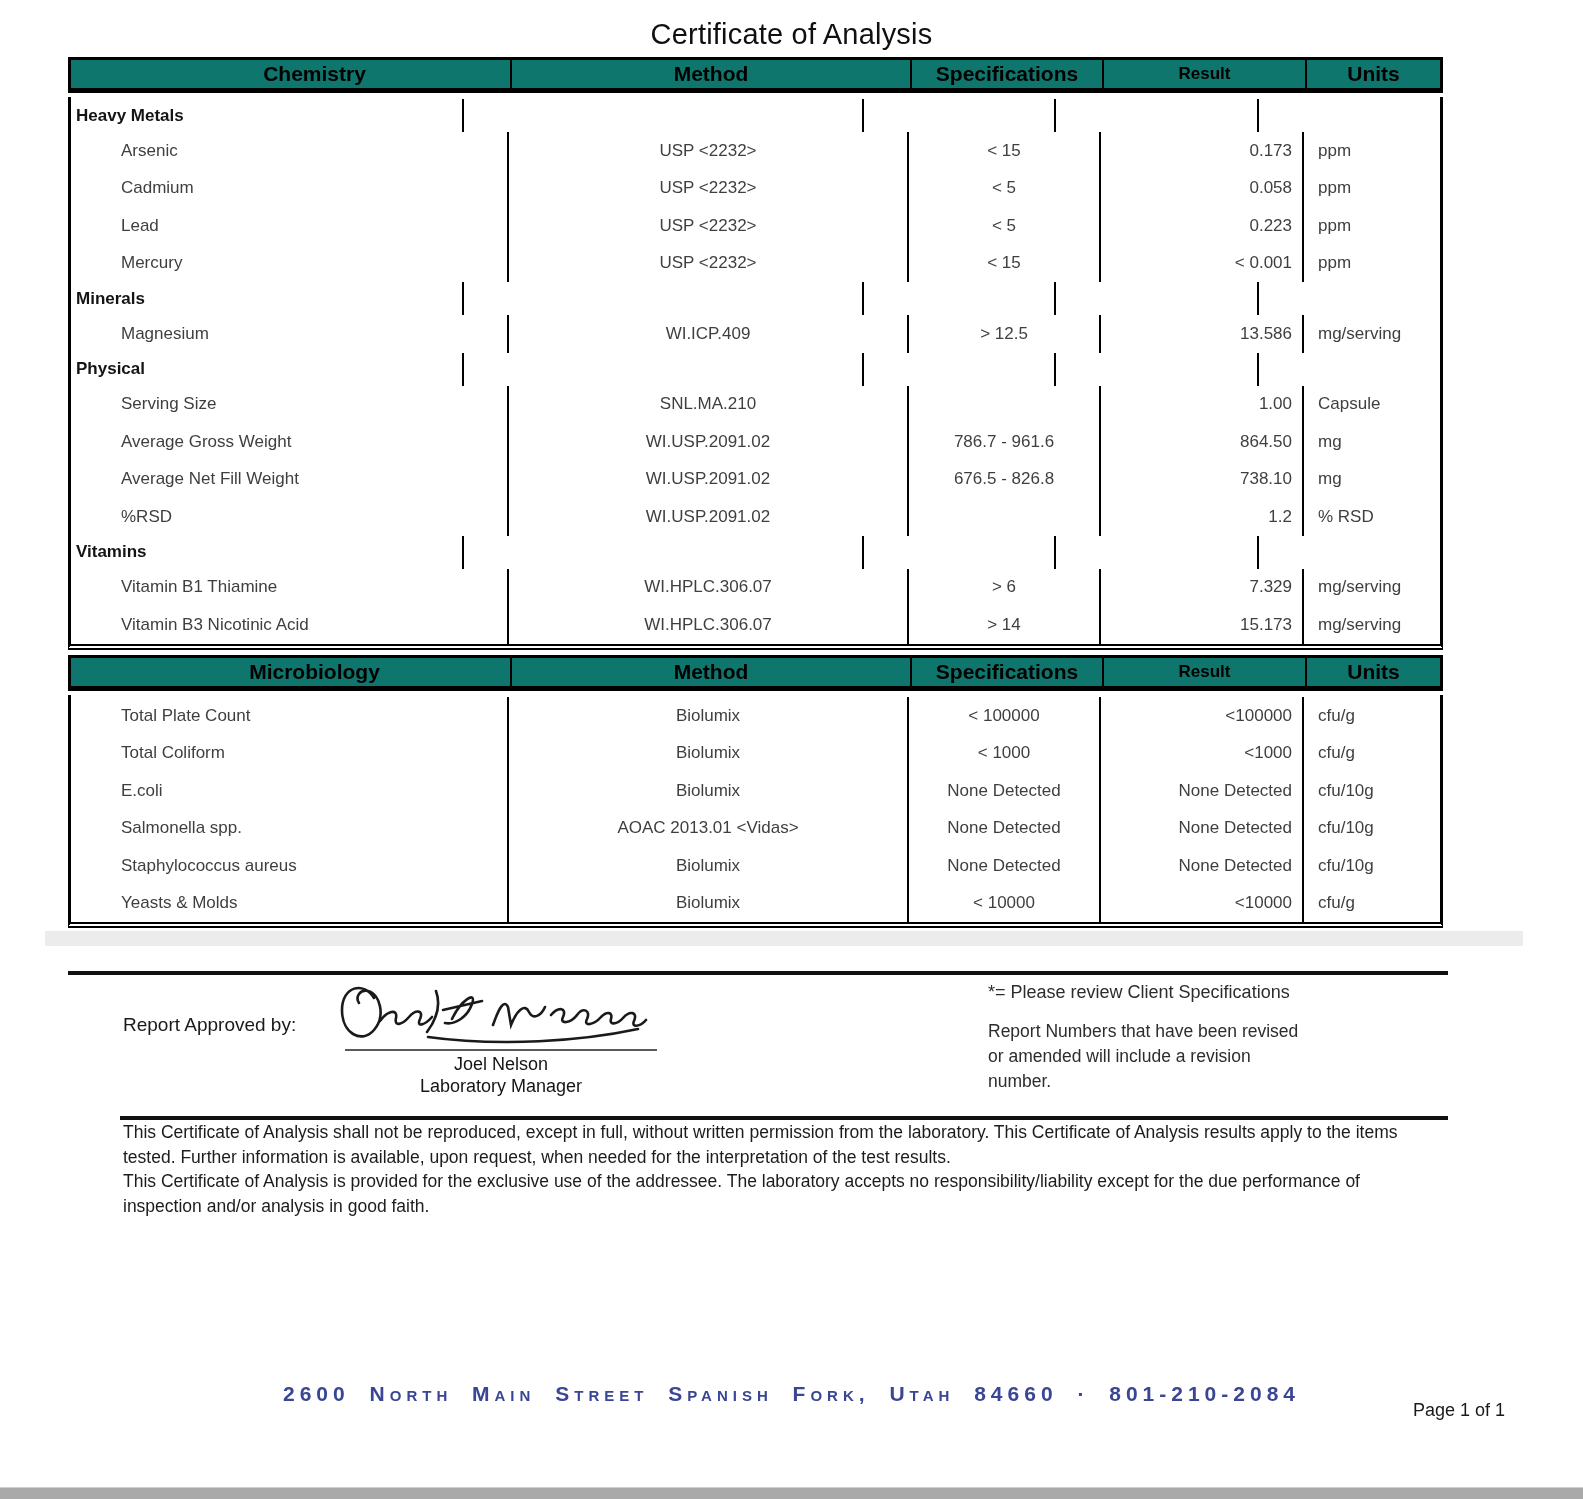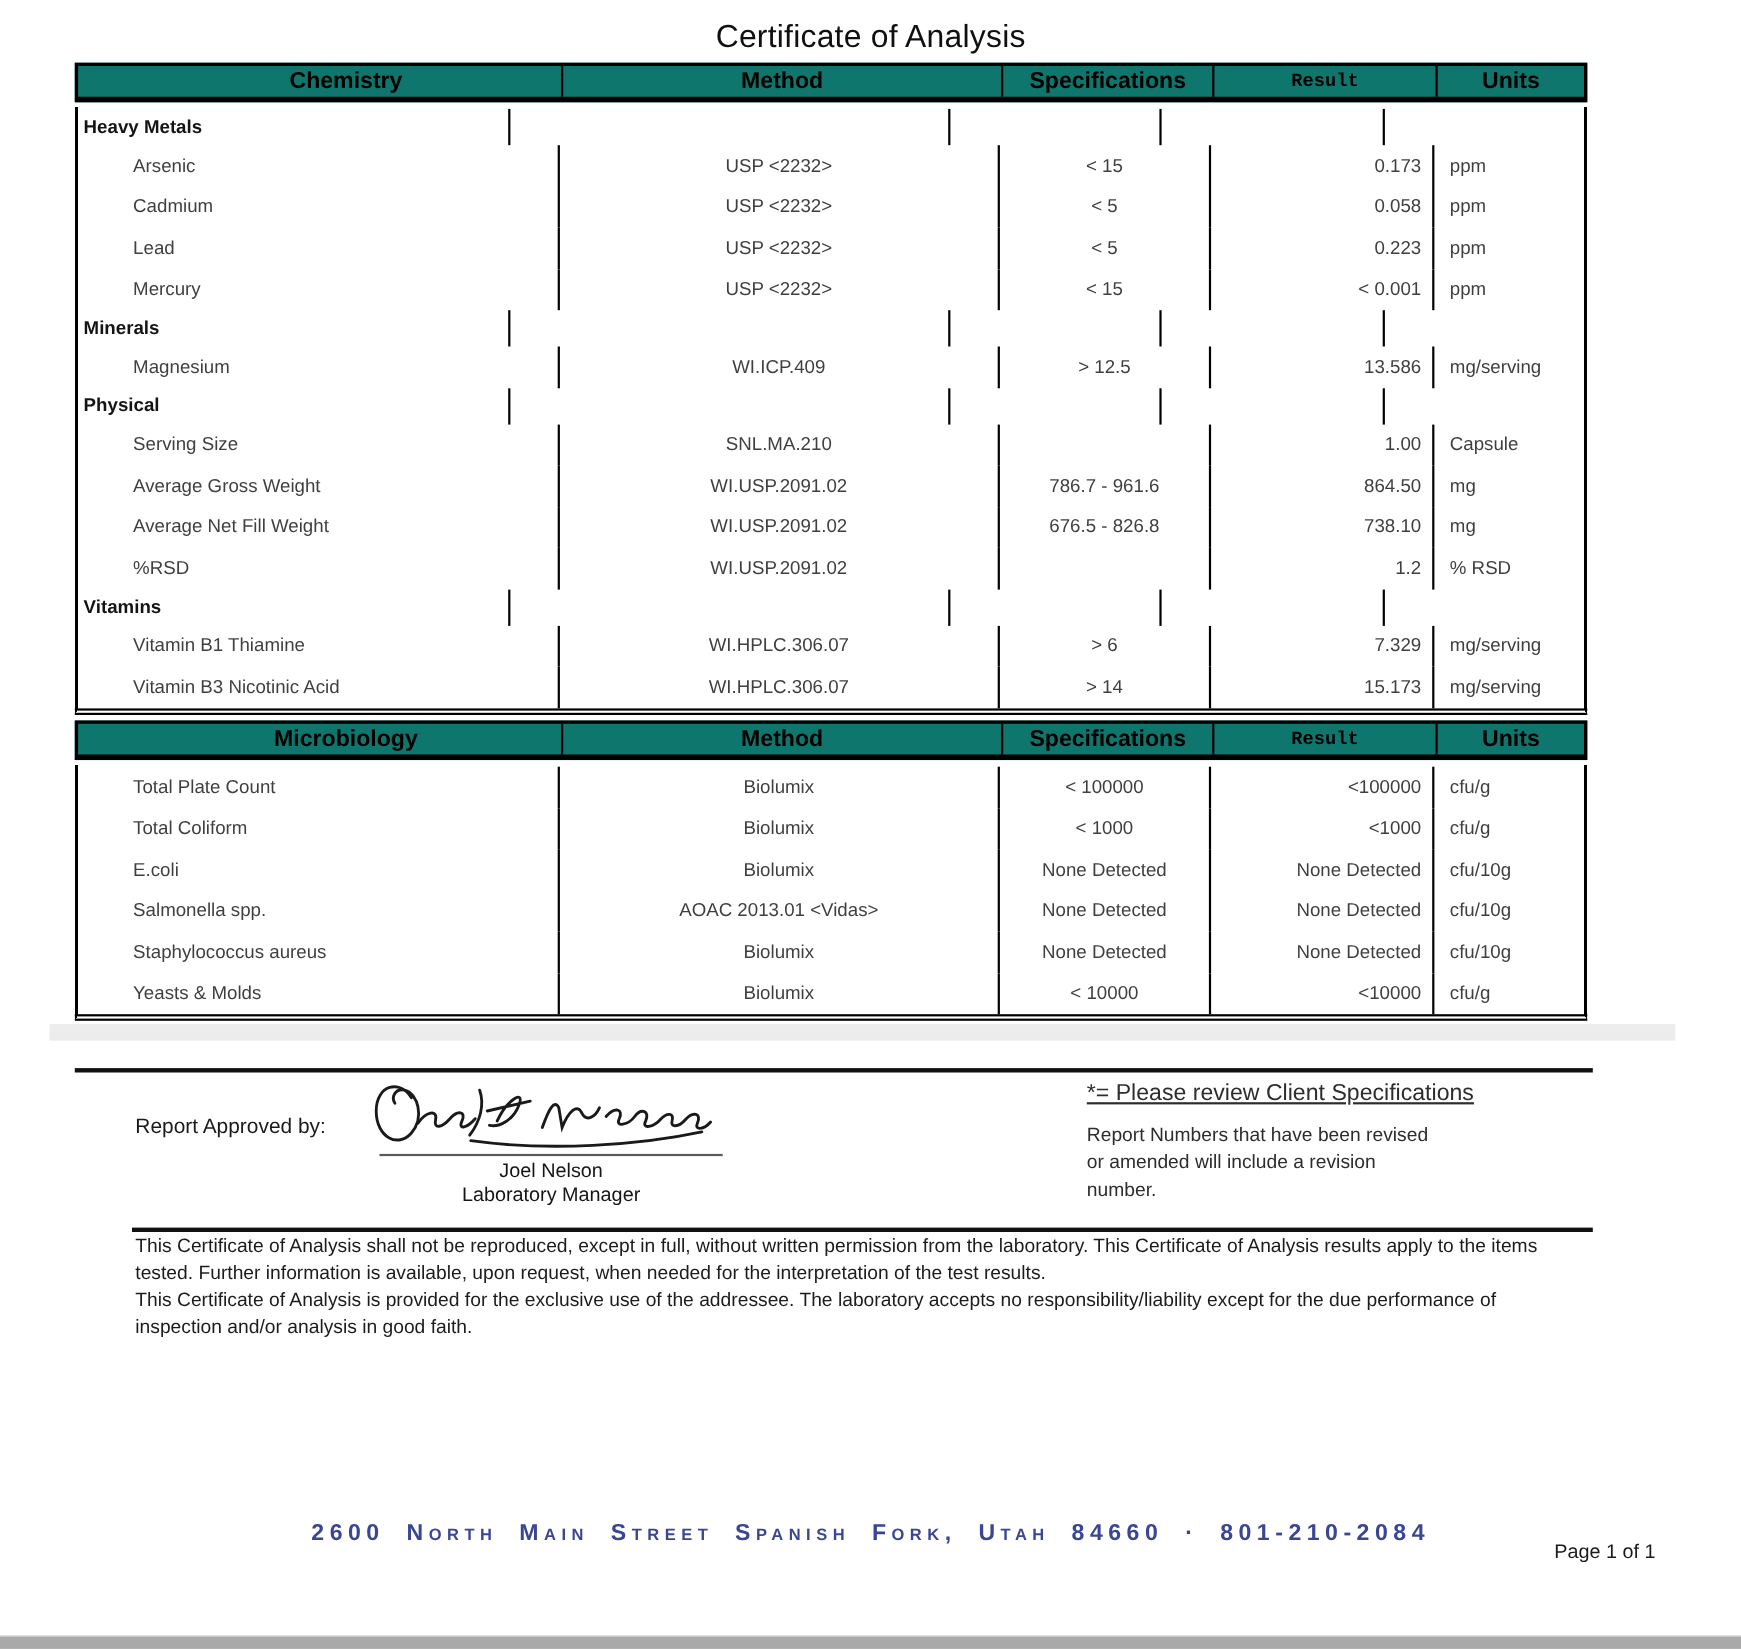--- a/index.html
+++ b/index.html
@@ -21,21 +21,21 @@
     display:grid; grid-template-columns:393px 400px 192px 203px 1fr;
     border:3px solid #000; border-bottom:5px solid #000;
     box-sizing:border-box; height:36px; background:#0f766e;padding-left:48px;
   }
   .th {
     display:flex; align-items:center; justify-content:center;
     font-weight:bold; font-size:21px; color:#000;
     border-right:2px solid #000; overflow:hidden;
   }
   .th:last-child { border-right:none; }
-  .th.small { font-size:17px;font-family:Liberation Mono, monospace; }
+  .th.small { font-size:17px; }
 
   .tbody {
     margin-top:4px; box-sizing:border-box;
     border-left:3px solid #000; border-right:3px solid #000;
     border-bottom:6px double #000; padding-top:2px; background:#fff;
   }
   .row { display:grid; grid-template-columns:393px 400px 192px 203px 1fr; }
   .row-data { height:37.5px;margin-left:45px; }
   .row-cat  { height:33px; }
   .cell {
@@ -54,21 +54,21 @@
   
   .rule1 { position:absolute; left:68px;  top:971px;  width:1380px; height:4px; background:#111; }
   .rule2 { position:absolute; left:120px; top:1116px; width:1328px; height:4px; background:#111; }
 
   .approve-label { position:absolute; left:123px; top:1014px; font-size:19px; color:#1a1a1a; }
   .signature-wrap { position:absolute; left:330px; top:978px; width:335px; height:85px; }
   .sig-line { position:absolute; left:345px; top:1049px; width:312px; height:2px; background:#5a5a5a; }
   .approver-name  { position:absolute; left:345px; top:1054px; width:312px; text-align:center; font-size:18px; color:#151515; }
   .approver-title { position:absolute; left:345px; top:1076px; width:312px; text-align:center; font-size:18px; color:#151515; }
 
-  .note-star { position:absolute; left:988px; top:982px; font-size:21px; color:#2d2d2d;text-decoration:underline; }
+  .note-star { position:absolute; left:988px; top:982px; font-size:18px; color:#2d2d2d; }
   .note-revision {
     position:absolute; left:988px; top:1019px; width:316px;
     font-size:17.5px; line-height:25px; color:#2d2d2d;
   }
 
   
   .disclaimer {
     position:absolute; left:123px; top:1120px; width:1300px;
     font-size:17.5px; line-height:24.5px; color:#1c1c1c;
   }

